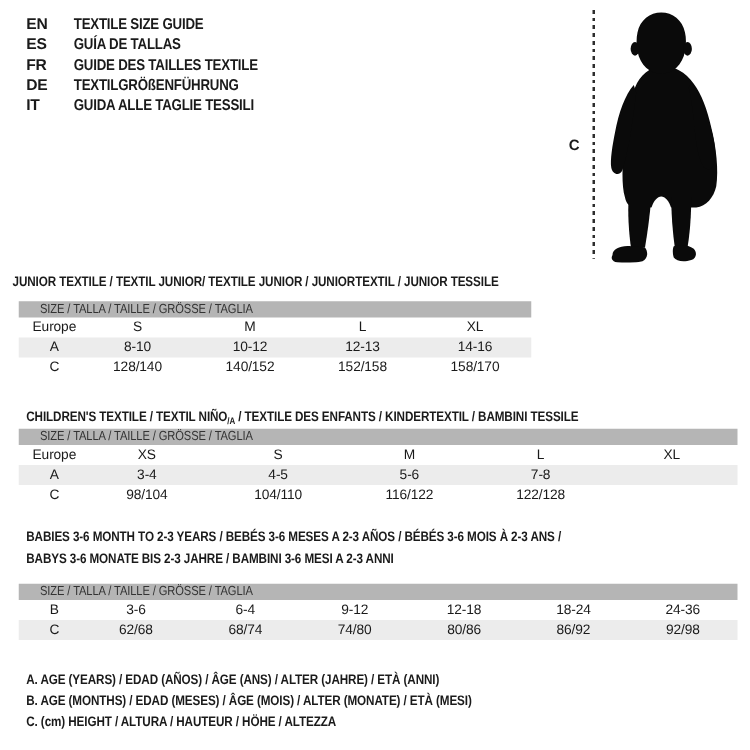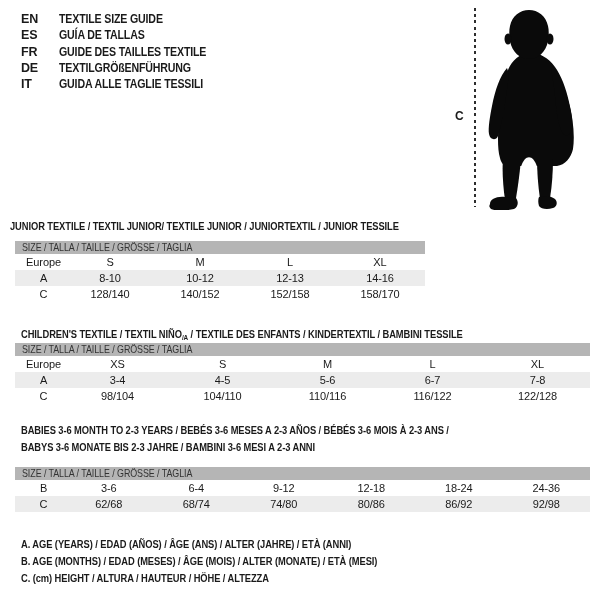--- a/index.html
+++ b/index.html
@@ -14,21 +14,21 @@
   .lang-row{display:flex;line-height:16.3px;font-size:12.5px;font-weight:700;letter-spacing:-0.2px}
   .lang-code{width:38px}
   
   .dash-line{width:2px;background:repeating-linear-gradient(to bottom,#2d2d2d 0 3px,transparent 3px 6.2px)}
   .c-label{font-size:12px;font-weight:700}
   
   .sec-title{font-size:11px;font-weight:700;letter-spacing:-0.1px;line-height:16.5px;white-space:nowrap}
   .sub{font-size:7.5px;position:relative;top:2px}
   
   .tbl{font-size:11px;letter-spacing:-0.1px}
-  .tbl-bar{height:13px;background:var(--bar-bg,#b5b5b5);color:#333;font-size:10.5px;padding-left:7px;line-height:13.5px}
+  .tbl-bar{height:13px;background:var(--bar-bg,#b5b5b5);color:#333;font-size:10.5px;padding-left:17px;line-height:13.5px}
   .tbl-row{display:flex;height:16px;line-height:16px}
   .cell{text-align:center}
   .cell.label{width:50px;text-align:center;padding-left:7px;box-sizing:border-box}
   .striped{background:var(--stripe-bg,#ececec)}
   .cj{width:90px}
   .cc{width:105px}
   .cb{width:87.5px}
   
   .footer-line{font-size:11px;font-weight:700;line-height:17px;letter-spacing:-0.1px}
 </style>
@@ -130,28 +130,26 @@
       <div class="cell cc">S</div>
       <div class="cell cc">M</div>
       <div class="cell cc">L</div>
       <div class="cell cc">XL</div>
     </div>
     <div class="tbl-row striped">
       <div class="cell label">A</div>
       <div class="cell cc">3-4</div>
       <div class="cell cc">4-5</div>
       <div class="cell cc">5-6</div>
-      <div class="cell cc">6-7</div>
       <div class="cell cc">7-8</div>
     </div>
     <div class="tbl-row">
       <div class="cell label">C</div>
       <div class="cell cc">98/104</div>
       <div class="cell cc">104/110</div>
-      <div class="cell cc">110/116</div>
       <div class="cell cc">116/122</div>
       <div class="cell cc">122/128</div>
     </div>
   </div>
 
   <div class="abs sec-title" style="left:21px;top:422px">
     <div><span class="cond">BABIES 3-6 MONTH TO 2-3 YEARS / BEBÉS 3-6 MESES A 2-3 AÑOS / BÉBÉS 3-6 MOIS À 2-3 ANS /</span></div>
     <div><span class="cond">BABYS 3-6 MONATE BIS 2-3 JAHRE / BAMBINI 3-6 MESI A 2-3 ANNI</span></div>
   </div>
   <div class="abs tbl" style="left:15px;top:467px;width:575px">

